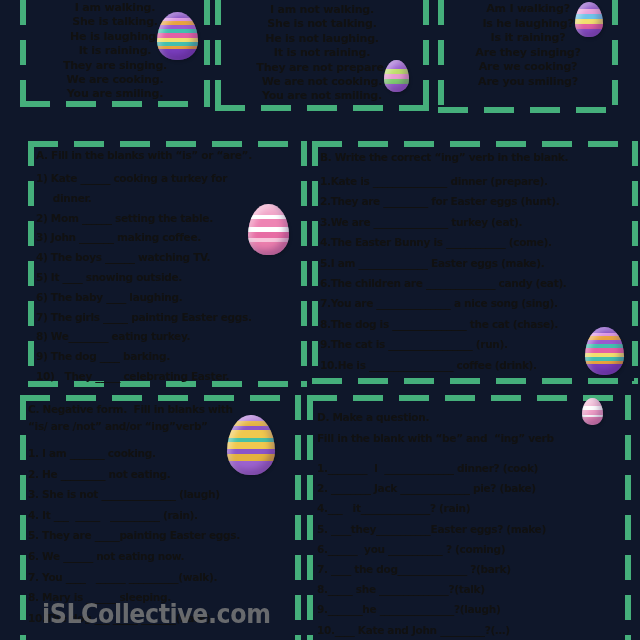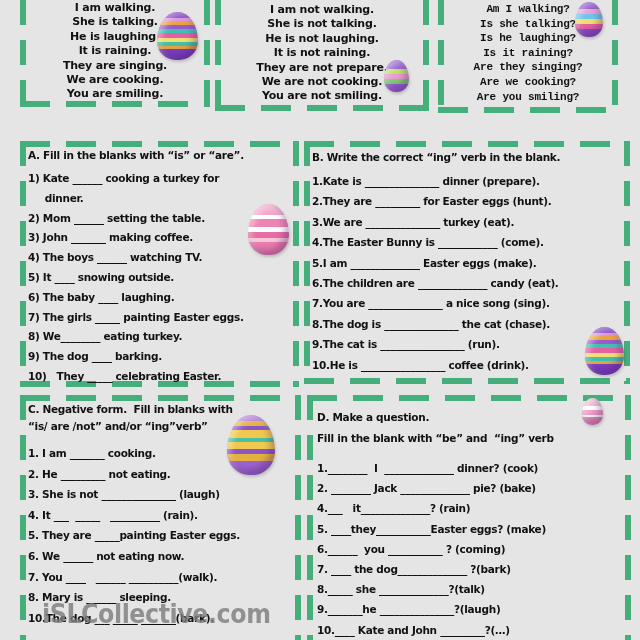--- a/index.html
+++ b/index.html
@@ -1,31 +1,32 @@
 <!DOCTYPE html>
 <html><head>
 <meta charset="utf-8">
 <style>
   html,body{margin:0;padding:0;}
   .page{
     position:relative;width:640px;height:640px;overflow:hidden;
-    background:#e5e5e5;color:#111;
+    background:#0f172a;color:#111;
     font-family:"DejaVu Sans",sans-serif;font-weight:700;
   }
   
   .box{position:absolute;}
   .b4{
     background-image:
       repeating-linear-gradient(90deg,#45AF7B 0 30px,transparent 30px 46px),
       repeating-linear-gradient(90deg,#45AF7B 0 30px,transparent 30px 46px),
       repeating-linear-gradient(180deg,#45AF7B 0 25px,transparent 25px 40px),
       repeating-linear-gradient(180deg,#45AF7B 0 25px,transparent 25px 40px);
     background-size:100% 6px,100% 6px,6px 100%,6px 100%;
     background-position:left top,left bottom,left top,right top;
     background-repeat:no-repeat;
+    margin-left:8px;
   }
   .bnt{ 
     background-image:
       repeating-linear-gradient(90deg,#45AF7B 0 30px,transparent 30px 46px),
       repeating-linear-gradient(180deg,#45AF7B 0 25px,transparent 25px 40px),
       repeating-linear-gradient(180deg,#45AF7B 0 25px,transparent 25px 40px);
     background-size:100% 6px,6px 100%,6px 100%;
     background-position:left bottom,left top,right top;
     background-repeat:no-repeat;
   }
@@ -41,21 +42,21 @@
   
   .centerlines{position:absolute;left:0;right:0;text-align:center;font-size:11px;letter-spacing:-0.2px;}
   .centerlines span{display:block;white-space:pre;}
   .title{position:absolute;font-size:10.5px;letter-spacing:-0.3px;white-space:pre;}
   .titlelines span{display:block;white-space:pre;}
   .rows{position:absolute;font-size:10.5px;letter-spacing:-0.3px;}
   .rows span{display:block;white-space:pre;}
   
   .t1{top:1px;line-height:14.4px;}
   .t2{top:3px;line-height:14.4px;}
-  .t3{top:2px;line-height:14.6px;font-family:Liberation Mono, monospace;}
+  .t3{top:2px;line-height:14.6px;}
   .a-title{left:8px;top:8px;}
   .a-rows{left:8px;top:28px;line-height:19.8px;}
   .b-title{left:8px;top:10px;}
   .b-rows{left:8px;top:30px;line-height:20.4px;}
   .c-title{left:8px;top:6px;line-height:16.5px;}
   .c-rows{left:8px;top:48px;line-height:20.6px;}
   .d-title{left:10px;top:12px;line-height:20.5px;}
   .d-rows{left:10px;top:63px;line-height:20.2px;}
   
   .egg{
@@ -122,21 +123,20 @@
         <span>It is not raining.</span>
         <span>They are not prepare.</span>
         <span>We are not cooking.</span>
         <span>You are not smiling.</span>
       </div>
   </div>
 
   <div class="box bnt" style="left:438px;top:0;width:180px;height:113px;">
     <div class="centerlines t3">
         <span>Am I walking?</span>
-        <span>Is she talking?</span>
         <span>Is he laughing?</span>
         <span>Is it raining?</span>
         <span>Are they singing?</span>
         <span>Are we cooking?</span>
         <span>Are you smiling?</span>
       </div>
   </div>
 
   <div class="box b4" style="left:20px;top:141px;width:279px;height:246px;">
     <div class="title a-title">A. Fill in the blanks with “is” or “are”.</div>

